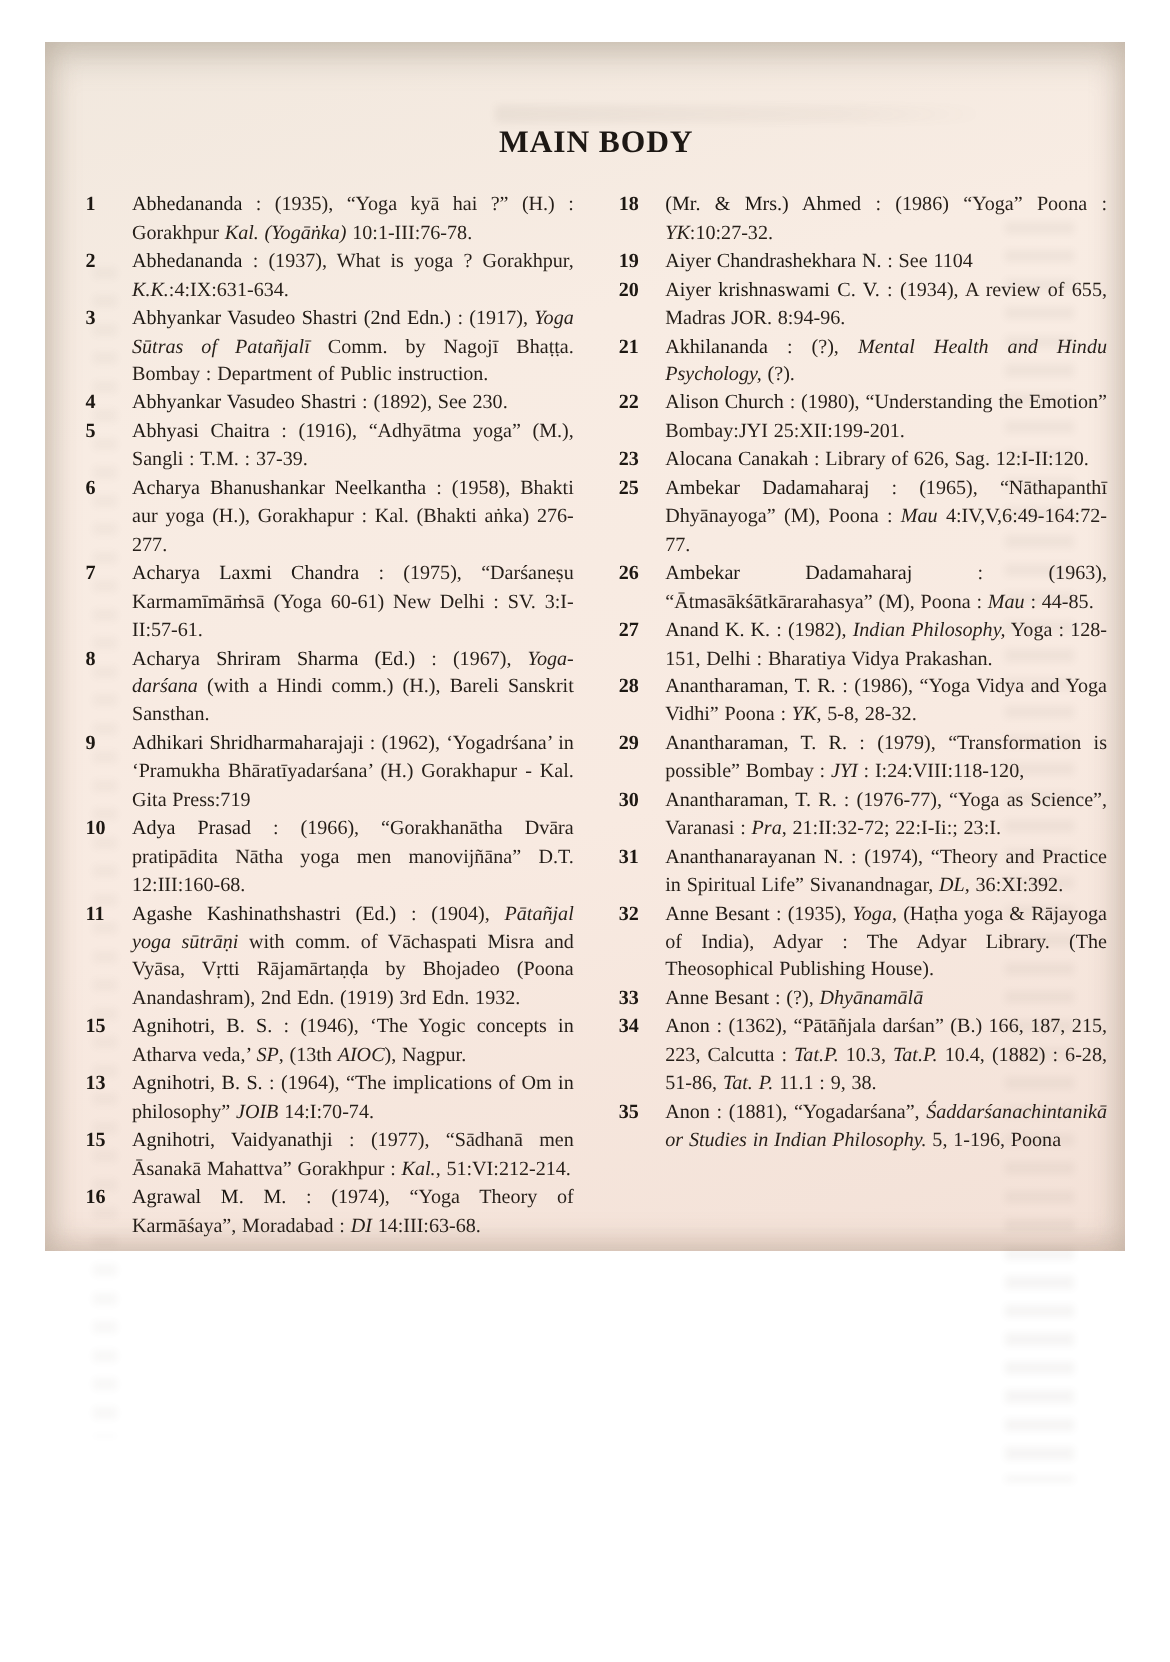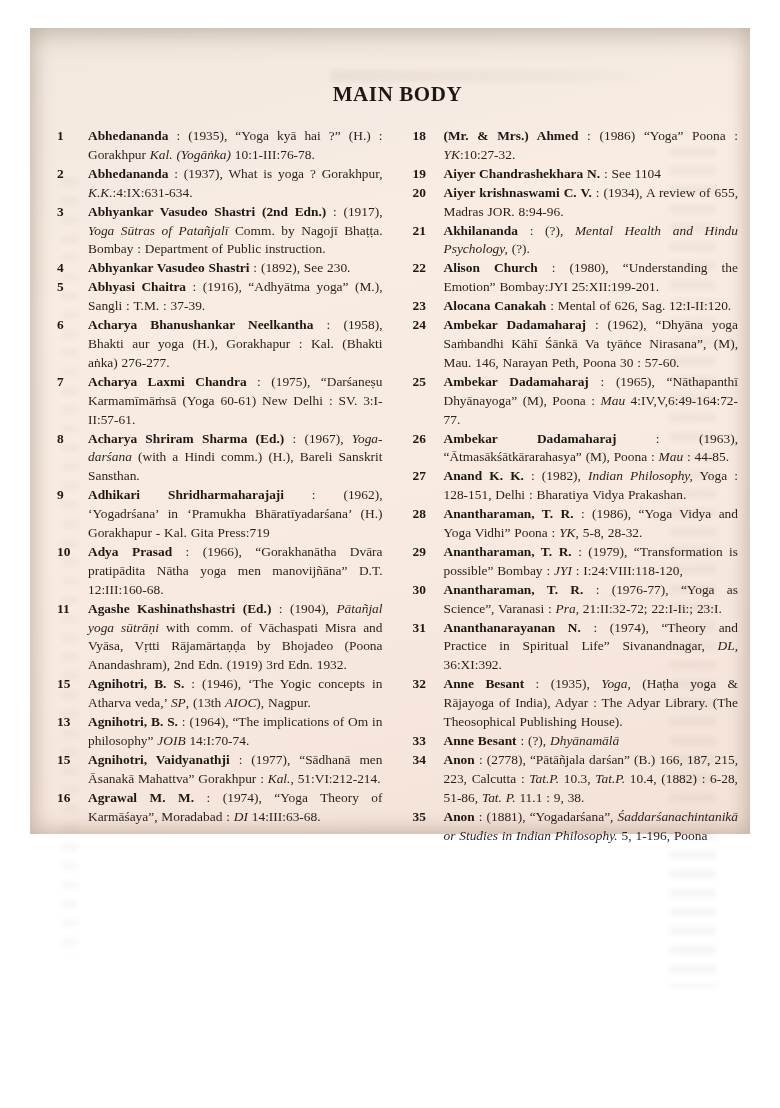--- a/index.html
+++ b/index.html
@@ -28,21 +28,21 @@
   .entry { display:flex; }
   .num {
     flex:none; width:24px; margin-right:7px;
     font-weight:bold; font-size:13.4px; line-height:18.9px; color:#1d1813;
   }
   .body {
     flex:1; margin:0; text-align:justify;
     font-size:13.4px; line-height:18.9px; color:#261f19;
     word-spacing:0.5px;
   }
-  .b { font-weight:bold; color:#1d1813; }
+  .b { font-weight:normal; color:#1d1813; }
   .i { font-style:italic; }
   
   .ghost { position:absolute; pointer-events:none; filter:blur(2.5px); }
   .ghost-top {
     left:300px; top:42px; width:330px; height:12px; opacity:0.10;
     background:linear-gradient(to right, rgba(110,95,80,0.7), rgba(110,95,80,0.4) 70%, transparent);
   }
   .ghost-right {
     right:34px; top:120px; width:46px; height:840px; opacity:0.07;
     background:repeating-linear-gradient(to bottom, rgba(100,88,75,0.8) 0 8px, transparent 8px 19px);
@@ -140,25 +140,21 @@
           <div class="entry">
             <span class="num">21</span>
             <p class="body"><span class="b">Akhilananda</span><span> : (?), </span><span class="i">Mental Health and Hindu Psychology,</span><span> (?).</span></p>
           </div>
           <div class="entry">
             <span class="num">22</span>
             <p class="body"><span class="b">Alison Church</span><span> : (1980), “Understanding the Emotion” Bombay:JYI 25:XII:199-201.</span></p>
           </div>
           <div class="entry">
             <span class="num">23</span>
-            <p class="body"><span class="b">Alocana Canakah</span><span> : Mental of 626, Sag. 12:I-II:120.</span></p>
-          </div>
-          <div class="entry">
-            <span class="num">24</span>
-            <p class="body"><span class="b">Ambekar Dadamaharaj</span><span> : (1962), “Dhyāna yoga Saṁbandhi Kāhī Śānkā Va tyāṅce Nirasana”, (M), Mau. 146, Narayan Peth, Poona 30 : 57-60.</span></p>
+            <p class="body"><span class="b">Alocana Canakah</span><span> : Library of 626, Sag. 12:I-II:120.</span></p>
           </div>
           <div class="entry">
             <span class="num">25</span>
             <p class="body"><span class="b">Ambekar Dadamaharaj</span><span> : (1965), “Nāthapanthī Dhyānayoga” (M), Poona : </span><span class="i">Mau</span><span> 4:IV,V,6:49-164:72-77.</span></p>
           </div>
           <div class="entry">
             <span class="num">26</span>
             <p class="body"><span class="b">Ambekar Dadamaharaj</span><span> : (1963), “Ātmasākśātkārarahasya” (M), Poona : </span><span class="i">Mau</span><span> : 44-85.</span></p>
           </div>
           <div class="entry">
@@ -184,21 +180,21 @@
           <div class="entry">
             <span class="num">32</span>
             <p class="body"><span class="b">Anne Besant</span><span> : (1935), </span><span class="i">Yoga,</span><span> (Haṭha yoga &amp; Rājayoga of India), Adyar : The Adyar Library. (The Theosophical Publishing House).</span></p>
           </div>
           <div class="entry">
             <span class="num">33</span>
             <p class="body"><span class="b">Anne Besant</span><span> : (?), </span><span class="i">Dhyānamālā</span></p>
           </div>
           <div class="entry">
             <span class="num">34</span>
-            <p class="body"><span class="b">Anon</span><span> : (2778), “Pātāñjala darśan” (B.) 166, 187, 215, 223, Calcutta : </span><span class="i">Tat.P.</span><span> 10.3, </span><span class="i">Tat.P.</span><span> 10.4, (1882) : 6-28, 51-86, </span><span class="i">Tat. P.</span><span> 11.1 : 9, 38.</span></p>
+            <p class="body"><span class="b">Anon</span><span> : (1362), “Pātāñjala darśan” (B.) 166, 187, 215, 223, Calcutta : </span><span class="i">Tat.P.</span><span> 10.3, </span><span class="i">Tat.P.</span><span> 10.4, (1882) : 6-28, 51-86, </span><span class="i">Tat. P.</span><span> 11.1 : 9, 38.</span></p>
           </div>
           <div class="entry">
             <span class="num">35</span>
             <p class="body"><span class="b">Anon</span><span> : (1881), “Yogadarśana”, </span><span class="i">Śaddarśanachintanikā or Studies in Indian Philosophy.</span><span> 5, 1-196, Poona</span></p>
           </div>
         </div>
     </div>
   </div>
 </div>
 

